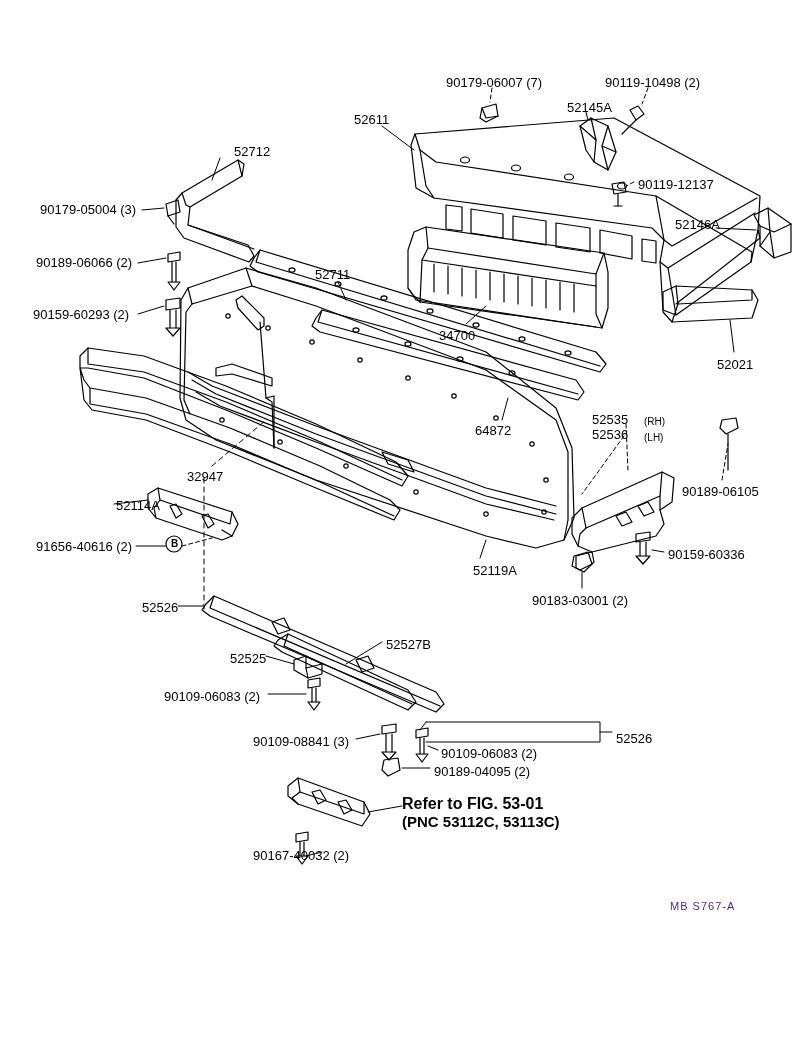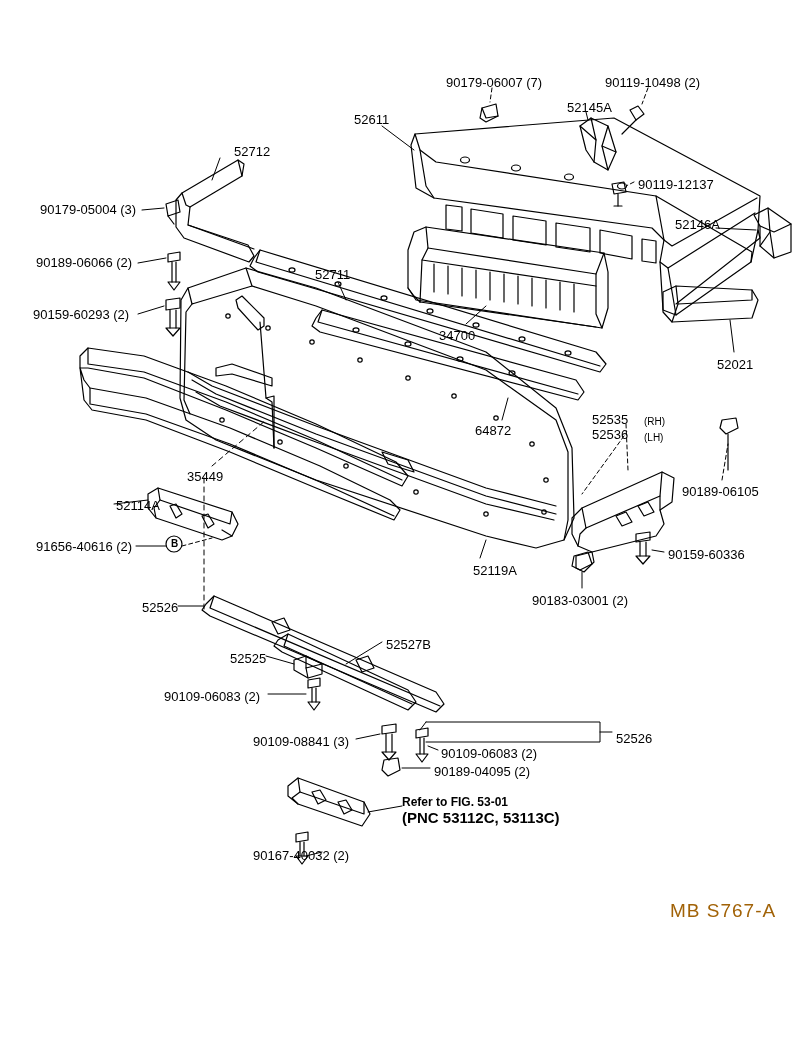--- a/index.html
+++ b/index.html
@@ -37,31 +37,31 @@
   }
   .lbl.small {
     font-size: 10px;
   }
   .lbl.bold {
     font-weight: bold;
   }
   .footer {
     position: absolute;
     font-family: "Liberation Sans", sans-serif;
-    font-size: 19px;
+    font-size: 11px;
     letter-spacing: 1px;
-    color: #a16207;
+    color: #4c1d95;
   }
   .refbox {
     position: absolute;
     font-family: "Liberation Sans", sans-serif;
     color: #000;
   }
   .refbox .line1 {
-    font-size: 12px;
+    font-size: 16px;
     font-weight: bold;
   }
   .refbox .line2 {
     font-size: 15px;
     font-weight: bold;
   }
 </style>
 </head>
 <body>
 
@@ -356,21 +356,21 @@
   <div class="lbl" style="left:20px; top:256px;">90189-06066 (2)</div>
   <div class="lbl" style="left:299px; top:268px;">52711</div>
   <div class="lbl" style="left:17px; top:308px;">90159-60293 (2)</div>
   <div class="lbl" style="left:423px; top:329px;">34700</div>
   <div class="lbl" style="left:701px; top:358px;">52021</div>
   <div class="lbl" style="left:459px; top:424px;">64872</div>
   <div class="lbl" style="left:576px; top:413px;">52535</div>
   <div class="lbl small" style="left:628px; top:415px;">(RH)</div>
   <div class="lbl" style="left:576px; top:428px;">52536</div>
   <div class="lbl small" style="left:628px; top:431px;">(LH)</div>
-  <div class="lbl" style="left:171px; top:470px;">35449</div>
+  <div class="lbl" style="left:171px; top:470px;">32947</div>
   <div class="lbl" style="left:666px; top:485px;">90189-06105</div>
   <div class="lbl" style="left:56px; top:499px;margin-left:44px;">52114A</div>
   <div class="lbl" style="left:20px; top:540px;text-align:right;">91656-40616 (2)</div>
   <div class="lbl" style="left:652px; top:548px;">90159-60336</div>
   <div class="lbl" style="left:437px; top:564px;margin-left:20px;">52119A</div>
   <div class="lbl" style="left:516px; top:594px;">90183-03001 (2)</div>
   <div class="lbl" style="left:126px; top:601px;">52526</div>
   <div class="lbl" style="left:370px; top:638px;">52527B</div>
   <div class="lbl" style="left:214px; top:652px;">52525</div>
   <div class="lbl" style="left:148px; top:690px;">90109-06083 (2)</div>

